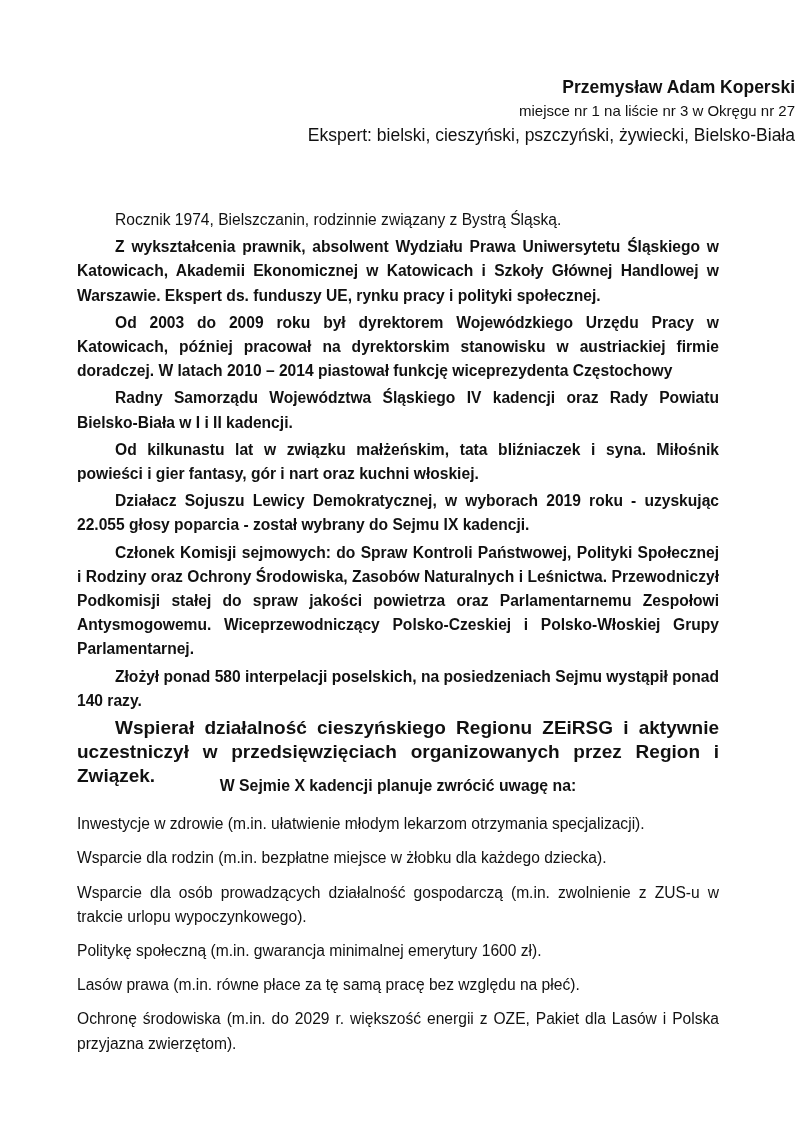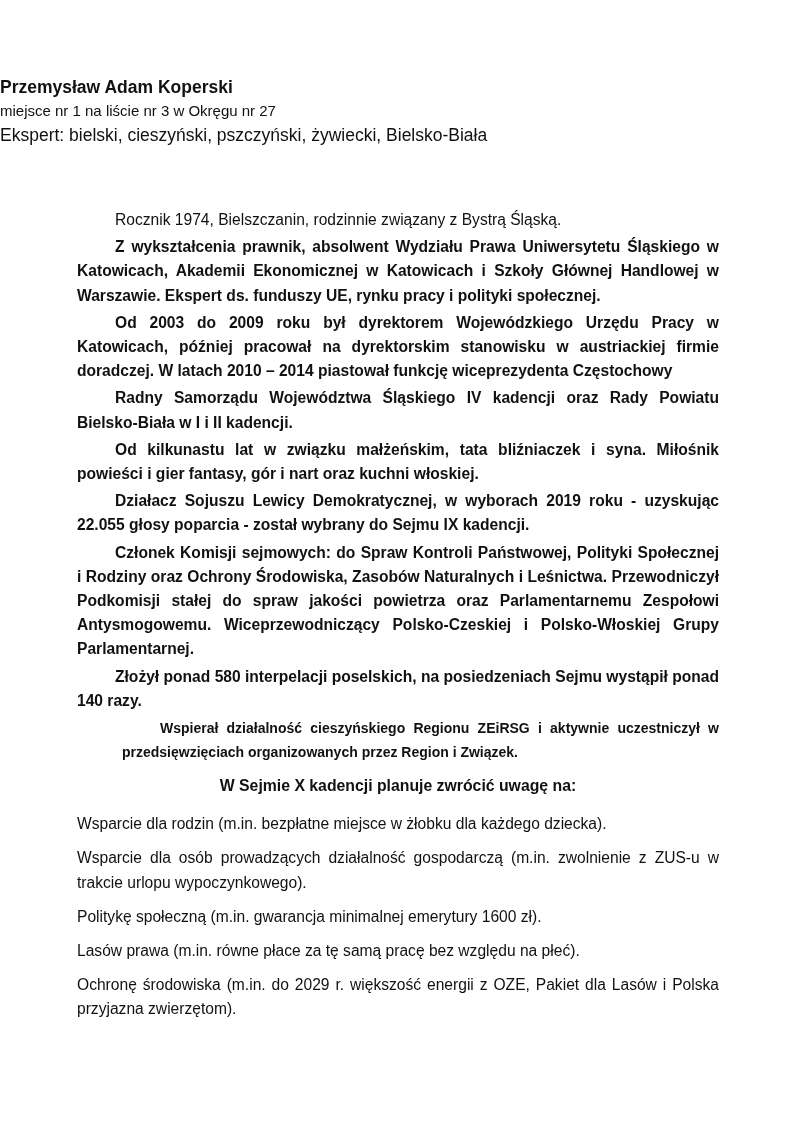--- a/index.html
+++ b/index.html
@@ -1,24 +1,24 @@
 <!DOCTYPE html>
 <html><head>
   <meta charset="utf-8">
   <style>
     html, body { margin: 0; padding: 0; background: #ffffff; }
     body { width: 795px; height: 1124px; position: relative; overflow: hidden; color: #111; font-family: "Liberation Sans", sans-serif; }
-    .header { position: absolute; top: 76px; left: 0; width: 795px; text-align: left; }
+    .header { position: absolute; top: 76px; left: 0; width: 795px; text-align: right; }
     .header .name { font-size: 17.5px; font-weight: bold; line-height: 23px; }
     .header .place { font-size: 15px; font-weight: normal; line-height: 24px; }
     .header .powiaty { font-size: 17.5px; line-height: 25px; }
     .body { position: absolute; top: 208px; left: 77px; width: 642px; font-size: 15.6px; line-height: 24.2px; }
     .body p { margin: 0 0 0 0; text-align: justify; text-indent: 38px; }
     .body p + p { margin-top: 3px; font-weight: bold; }
-    .body p.bold { font-weight: bold; font-size: 14px; margin-left: 45px; }
+    .body p.bold { font-weight: bold; font-size: 19px; }
     .plan { position: absolute; top: 774px; left: 77px; width: 642px; font-size: 15.6px; line-height: 24.2px; }
     .plan .title { text-align: center; font-weight: bold; font-size: 15.8px; margin-bottom: 14px; }
     .plan .item { text-align: justify; margin: 0 0 10px 0; }
   </style>
 </head>
 <body>
 
 <div class="header">
   <div class="name">Przemysław Adam Koperski</div>
   <div class="place">miejsce nr 1 na liście nr 3 w Okręgu nr 27</div>
@@ -32,18 +32,19 @@
   <p>Radny Samorządu Województwa Śląskiego IV kadencji oraz Rady Powiatu Bielsko-Biała w I i II kadencji.</p>
   <p>Od kilkunastu lat w związku małżeńskim, tata bliźniaczek i syna. Miłośnik powieści i gier fantasy, gór i nart oraz kuchni włoskiej.</p>
   <p>Działacz Sojuszu Lewicy Demokratycznej, w wyborach 2019 roku - uzyskując 22.055 głosy poparcia - został wybrany do Sejmu IX kadencji.</p>
   <p>Członek Komisji sejmowych: do Spraw Kontroli Państwowej, Polityki Społecznej i Rodziny oraz Ochrony Środowiska, Zasobów Naturalnych i Leśnictwa. Przewodniczył Podkomisji stałej do spraw jakości powietrza oraz Parlamentarnemu Zespołowi Antysmogowemu. Wiceprzewodniczący Polsko-Czeskiej i Polsko-Włoskiej Grupy Parlamentarnej.</p>
   <p>Złożył ponad 580 interpelacji poselskich, na posiedzeniach Sejmu wystąpił ponad 140 razy.</p>
   <p class="bold">Wspierał działalność cieszyńskiego Regionu ZEiRSG i aktywnie uczestniczył w przedsięwzięciach organizowanych przez Region i Związek.</p>
 </div>
 
 <div class="plan">
   <div class="title">W Sejmie X kadencji planuje zwrócić uwagę na:</div>
+  <div class="item">Inwestycje w zdrowie (m.in. ułatwienie młodym lekarzom otrzymania specjalizacji).</div>
   <div class="item">Wsparcie dla rodzin (m.in. bezpłatne miejsce w żłobku dla każdego dziecka).</div>
   <div class="item">Wsparcie dla osób prowadzących działalność gospodarczą (m.in. zwolnienie z ZUS-u w trakcie urlopu wypoczynkowego).</div>
   <div class="item">Politykę społeczną (m.in. gwarancja minimalnej emerytury 1600 zł).</div>
   <div class="item">Lasów prawa (m.in. równe płace za tę samą pracę bez względu na płeć).</div>
   <div class="item">Ochronę środowiska (m.in. do 2029 r. większość energii z OZE, Pakiet dla Lasów i Polska przyjazna zwierzętom).</div>
 </div>
 
 </body></html>

